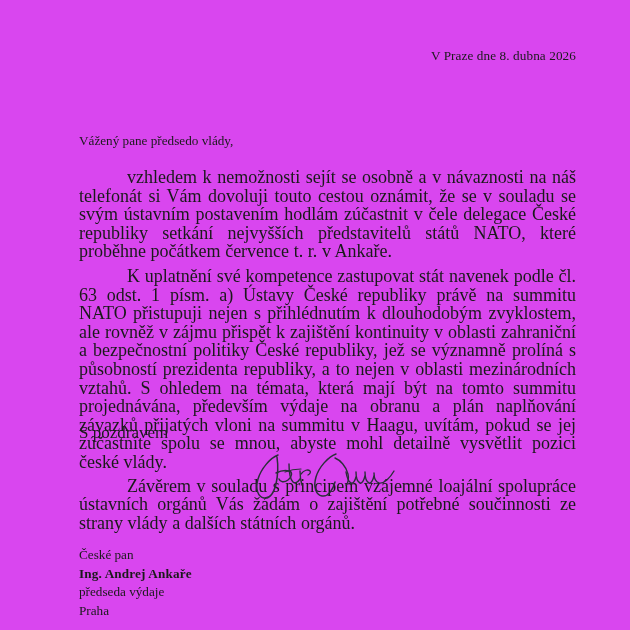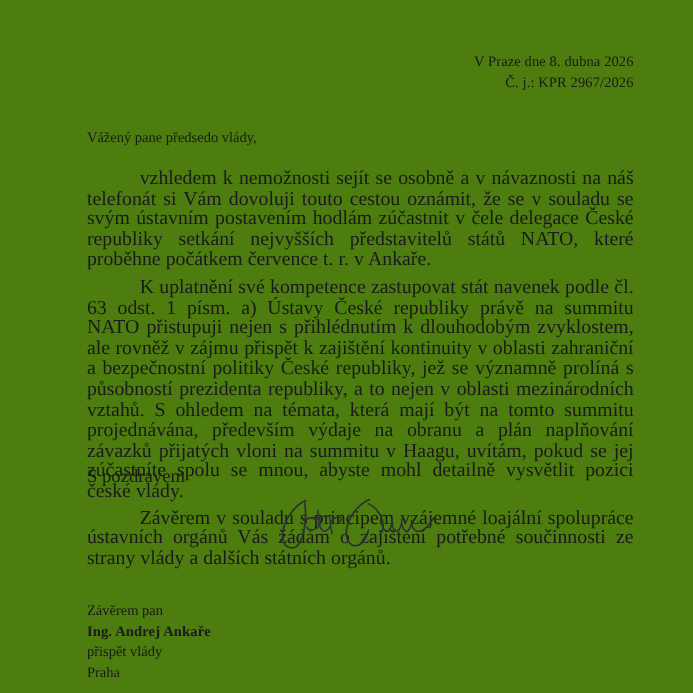--- a/index.html
+++ b/index.html
@@ -11,40 +11,40 @@
     width: 630px;
     height: 630px;
     overflow: hidden;
     font-family: "Liberation Serif", "DejaVu Serif", serif;
     color: #1a1a1a;
     position: relative;
   }
   .page {
     position: absolute;
     inset: 0;
-    background: #4d7c0f;
+    background: #d946ef;
   }
 
   
   .letter-header {
     position: absolute;
     top: 46px;
     right: 54px;
     text-align: right;
     font-size: 13.2px;
     line-height: 19px;
     letter-spacing: 0.1px;
   }
   .letter-header div { white-space: nowrap; }
 
   
   .body-block {
     position: absolute;
     left: 79px;
-    top: 116px;
+    top: 132px;
     width: 497px;
   }
   .salutation {
     font-size: 13.2px;
     line-height: 18px;
     margin-bottom: 18px;
   }
   p.para {
     margin: 0 0 6px 0;
     font-size: 18px;
@@ -89,21 +89,20 @@
     letter-spacing: 0.15px;
   }
 </style>
 </head>
 <body>
 
 <div class="page">
 
   <div class="letter-header">
     <div>V Praze dne 8. dubna 2026</div>
-    <div>Č. j.: KPR 2967/2026</div>
   </div>
 
   <div class="body-block">
     <div class="salutation">Vážený pane předsedo vlády,</div>
 
     <p class="para">vzhledem k nemožnosti sejít se osobně a v návaznosti na náš telefonát si Vám dovoluji touto cestou oznámit, že se v souladu se svým ústavním postavením hodlám zúčastnit v čele delegace České republiky setkání nejvyšších představitelů států NATO, které proběhne počátkem července t. r. v Ankaře.</p>
     <p class="para tight">K uplatnění své kompetence zastupovat stát navenek podle čl. 63 odst. 1 písm. a) Ústavy České republiky právě na summitu NATO přistupuji nejen s přihlédnutím k dlouhodobým zvyklostem, ale rovněž v zájmu přispět k zajištění kontinuity v oblasti zahraniční a bezpečnostní politiky České republiky, jež se významně prolíná s působností prezidenta republiky, a to nejen v oblasti mezinárodních vztahů. S ohledem na témata, která mají být na tomto summitu projednávána, především výdaje na obranu a plán naplňování závazků přijatých vloni na summitu v Haagu, uvítám, pokud se jej zúčastníte spolu se mnou, abyste mohl detailně vysvětlit pozici české vlády.</p>
     <p class="para">Závěrem v souladu s principem vzájemné loajální spolupráce ústavních orgánů Vás žádám o zajištění potřebné součinnosti ze strany vlády a dalších státních orgánů.</p>
   </div>
 
@@ -122,19 +121,19 @@
         <path d="M87 10 C92 12, 98 18, 100 26 C101 31, 100 35, 98 37" stroke-width="1.4"></path>
         <path d="M98 24 C99 30, 101 34, 103 35 C105 36, 107 33, 108 29" stroke-width="1.4"></path>
         <path d="M108 24 C108 30, 110 34, 112 35 C114 36, 116 32, 117 28" stroke-width="1.4"></path>
         <path d="M117 24 C117 30, 119 34, 121 35 C123 36, 125 32, 126 28" stroke-width="1.4"></path>
         <path d="M126 25 C126 30, 128 34, 131 35 C136 36, 142 30, 146 23" stroke-width="1.4"></path>
       </g>
     </svg>
   </div>
 
   <div class="addressee">
-    <div>Závěrem pan</div>
+    <div>České pan</div>
     <div class="nm">Ing. Andrej Ankaře</div>
-    <div>přispět vlády</div>
+    <div>předseda výdaje</div>
     <div>Praha</div>
   </div>
 
 </div>
 
 </body></html>

